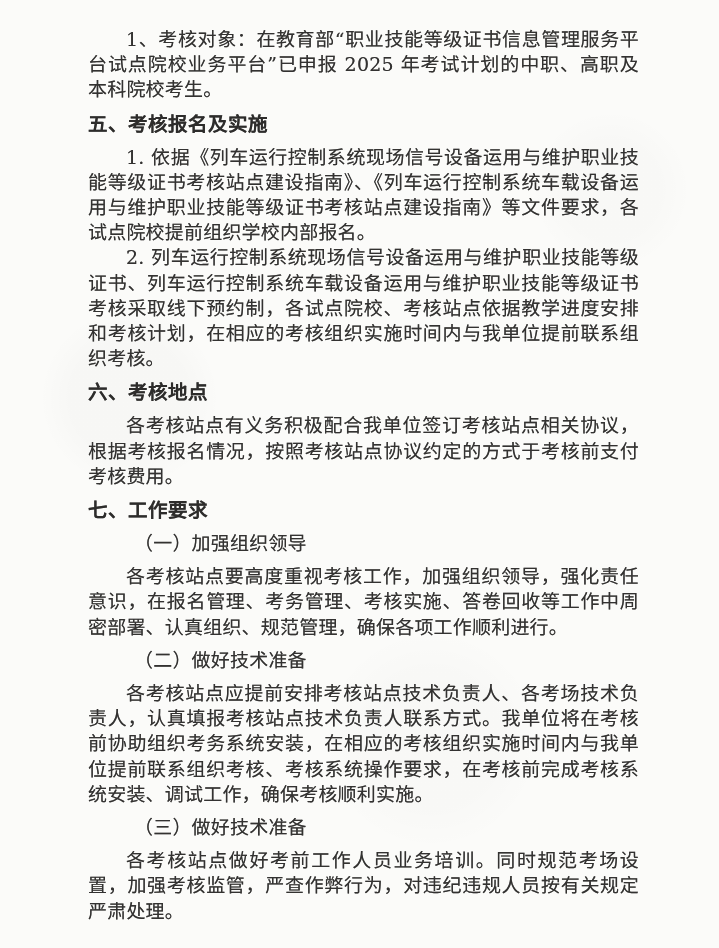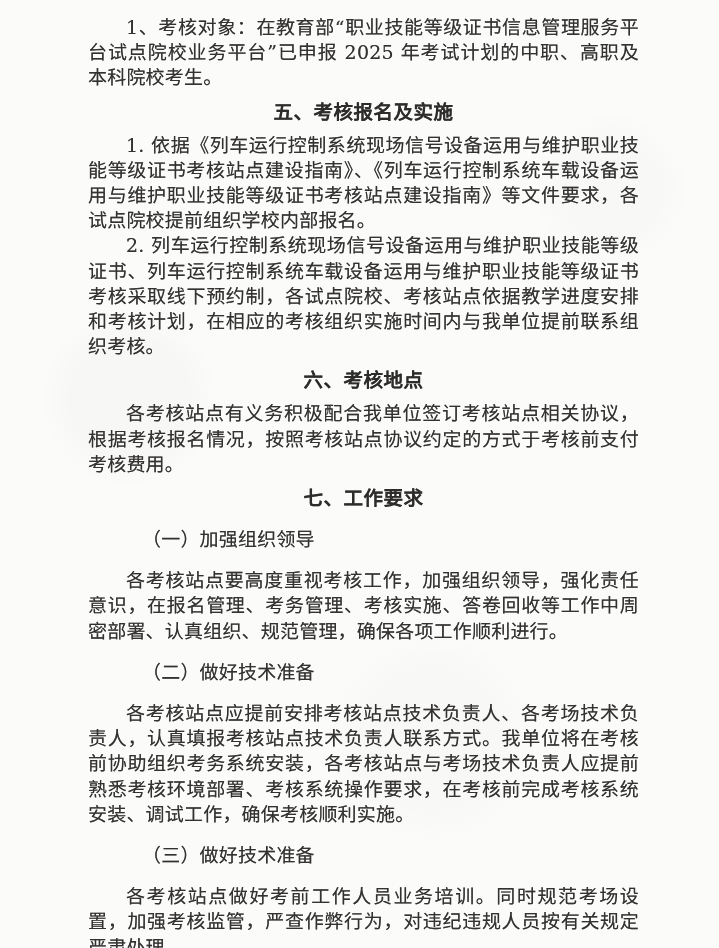--- a/index.html
+++ b/index.html
@@ -12,21 +12,21 @@
     width: 719px;
     height: 948px;
     margin: 0 auto;
     background: #fbfbf9;
     
     background-image:
       radial-gradient(circle at 18% 42%, rgba(0,0,0,0.015) 0 60px, transparent 90px),
       radial-gradient(circle at 85% 20%, rgba(0,0,0,0.012) 0 50px, transparent 80px),
       radial-gradient(circle at 60% 78%, rgba(0,0,0,0.012) 0 70px, transparent 110px);
     box-sizing: border-box;
-    padding: 15px 80px 0 88px;
+    padding: 27px 80px 0 88px;
     overflow: hidden;
     color: #333231;
     font-family: "DejaVu Serif", "Liberation Serif", serif;
   }
   .para {
     margin: 0;
     font-size: 19px;
     line-height: 25.2px;
     text-align: justify;
     text-indent: 2em;
@@ -36,24 +36,23 @@
   }
   .heading {
     margin: 9px 0 8px 0;
     font-family: "DejaVu Sans", "Liberation Sans", sans-serif;
     font-weight: bold;
     font-size: 19.5px;
     line-height: 25px;
     color: #2d2c2b;
     letter-spacing: 0.5px;
     text-shadow: 0 0 0.4px rgba(30,30,30,0.6);
-    text-align: center;
   }
   .subheading {
-    margin: 16px;
+    margin: 8px;
     font-size: 19px;
     line-height: 25.2px;
     text-indent: 2em;
     letter-spacing: 0.2px;
     text-shadow: 0 0 0.4px rgba(40,40,40,0.55);
   }
 </style>
 </head>
 <body>
 
@@ -73,19 +72,19 @@
   <p class="para">各考核站点有义务积极配合我单位签订考核站点相关协议，根据考核报名情况，按照考核站点协议约定的方式于考核前支付考核费用。</p>
 
   <h2 class="heading">七、工作要求</h2>
 
   <p class="subheading">（一）加强组织领导</p>
 
   <p class="para">各考核站点要高度重视考核工作，加强组织领导，强化责任意识，在报名管理、考务管理、考核实施、答卷回收等工作中周密部署、认真组织、规范管理，确保各项工作顺利进行。</p>
 
   <p class="subheading">（二）做好技术准备</p>
 
-  <p class="para">各考核站点应提前安排考核站点技术负责人、各考场技术负责人，认真填报考核站点技术负责人联系方式。我单位将在考核前协助组织考务系统安装，各考核站点与考场技术负责人应提前熟悉考核环境部署、考核系统操作要求，在考核前完成考核系统安装、调试工作，确保考核顺利实施。</p>
+  <p class="para">各考核站点应提前安排考核站点技术负责人、各考场技术负责人，认真填报考核站点技术负责人联系方式。我单位将在考核前协助组织考务系统安装，在相应的考核组织实施时间内与我单位提前联系组织考核、考核系统操作要求，在考核前完成考核系统安装、调试工作，确保考核顺利实施。</p>
 
   <p class="subheading">（三）做好技术准备</p>
 
   <p class="para">各考核站点做好考前工作人员业务培训。同时规范考场设置，加强考核监管，严查作弊行为，对违纪违规人员按有关规定严肃处理。</p>
 
 </div>
 
 </body></html>

